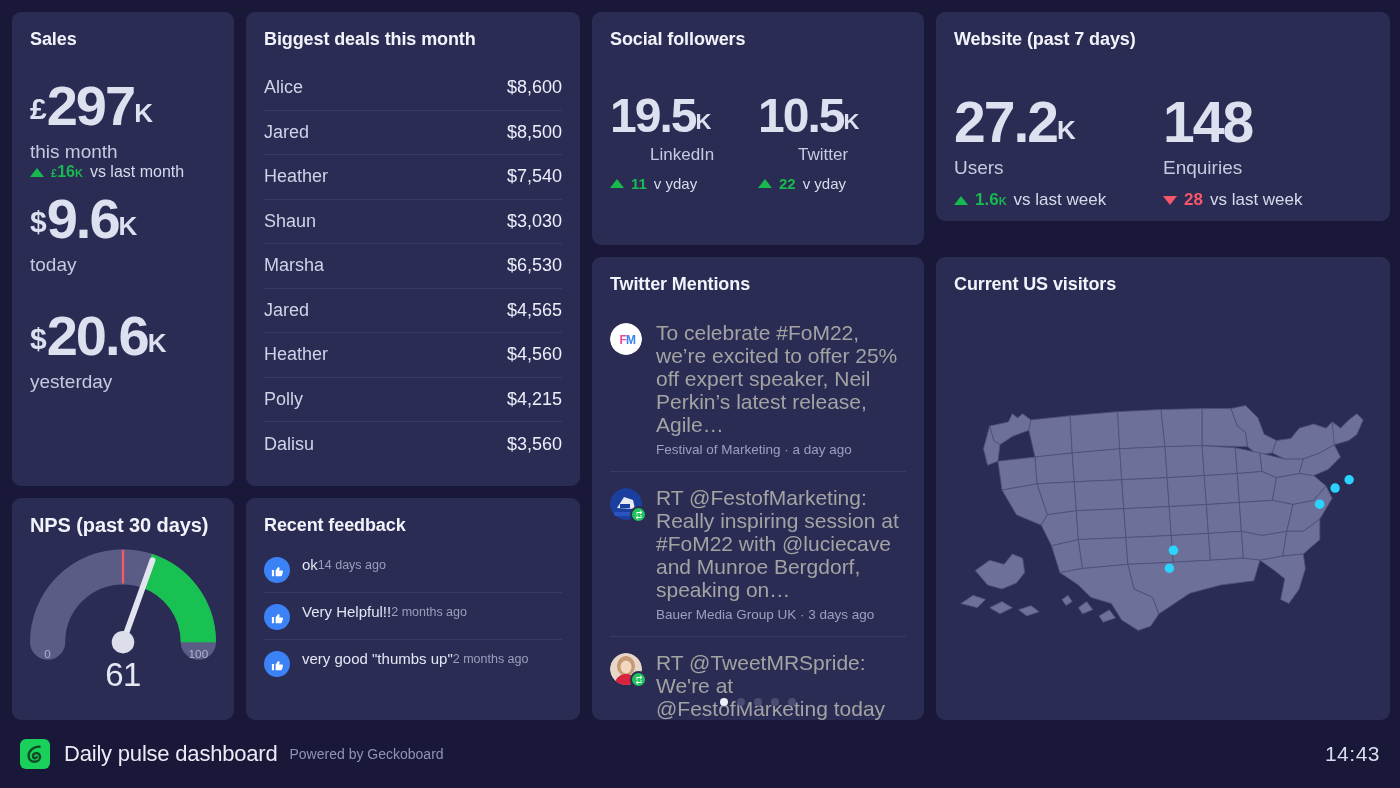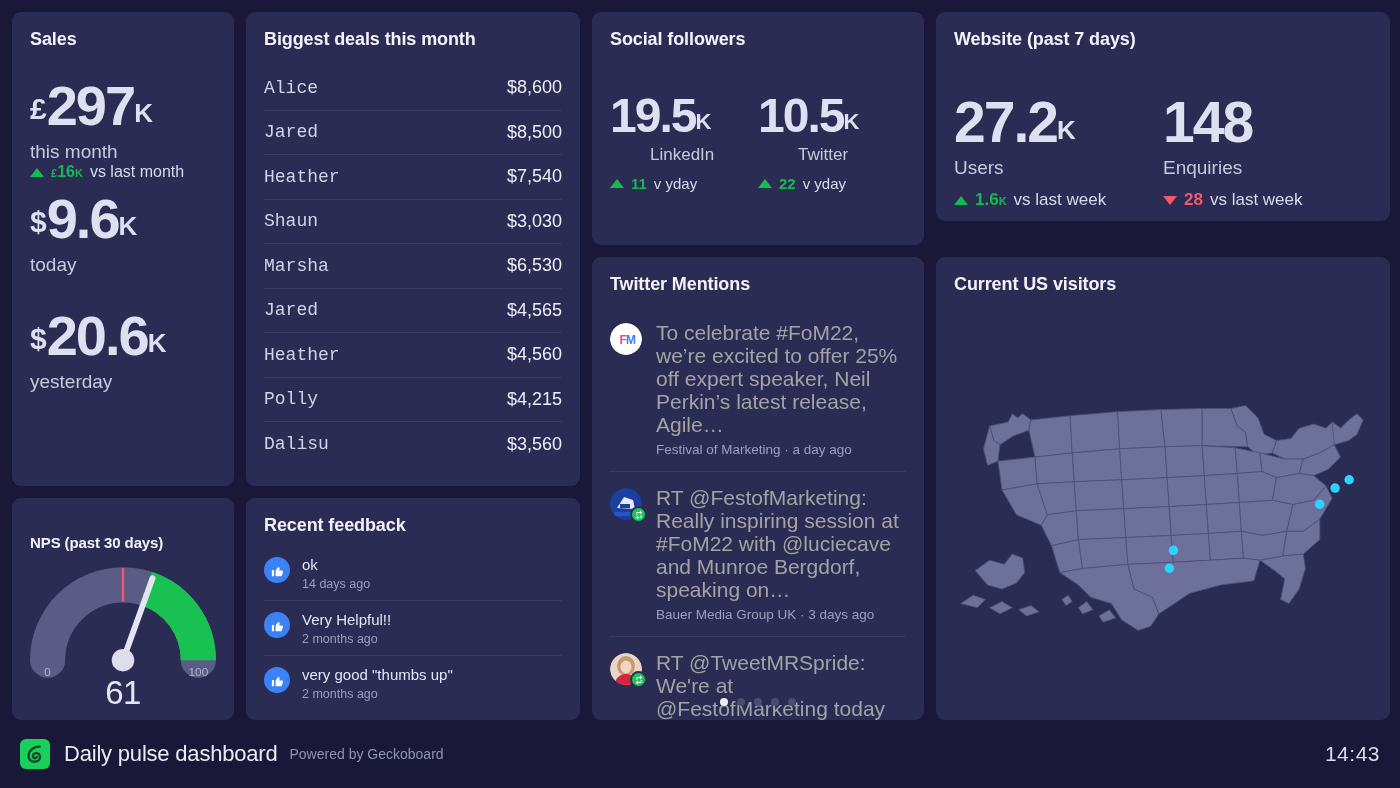--- a/index.html
+++ b/index.html
@@ -103,40 +103,40 @@
 
   
   .deals-list { margin-top: 16px; }
   .deal-row {
     display: flex; align-items: center; justify-content: space-between;
     height: 44.5px;
     border-bottom: 1px solid #3a3b63;
     font-size: 18px;
   }
   .deal-row:last-child { border-bottom: none; }
-  .deal-name { color: #cfd3e6; font-family: Liberation Mono, monospace; }
+  .deal-name { color: #cfd3e6; }
   .deal-value { color: #eceefa; font-weight: 400; }
 
   
   .fb-list { margin-top: 10px; }
   .fb-row {
     display: flex; align-items: flex-start; gap: 12px;
     padding: 9px 0 9px 0;
     border-bottom: 1px solid #3a3b63;
   }
   .fb-row:last-child { border-bottom: none; }
   .thumb-icon {
     width: 26px; height: 26px; flex: 0 0 26px;
     border-radius: 50%;
     background: #3b82f6;
     display: flex; align-items: center; justify-content: center;
     margin-top: 2px;
   }
   .thumb-icon svg { width: 15px; height: 15px; display:block; }
-  .fb-text { display: flex; flex-direction: column; }
+  .fb-text { display: flex; flex-direction: row; }
   .fb-msg { color: #e3e6f3; font-size: 15px; line-height: 19px; }
   .fb-time { color: #9a9fbc; font-size: 12.5px; margin-top: 3px; }
 
   
   .kpi-row {
     display: flex;
     margin-top: 42px;
   }
   .kpi {
     flex: 1 1 0;
@@ -356,21 +356,21 @@
             <span class="tri-down"></span>
             <span class="delta-val down"><span>28</span><span class="tinyk"></span></span>
             <span>vs last week</span>
           </div>
         </div>
 
       </div>
     </div>
 
     <div class="card" style="grid-column:1; grid-row:2;">
-      <div class="card-title" style="font-size:15px;margin-top:18px;">NPS (past 30 days)</div>
+      <div class="card-title" style="font-size:20px;">NPS (past 30 days)</div>
       <div class="nps-wrap">
         <svg class="gauge-svg" viewBox="0 0 190 118" width="186" height="116">
 
           <path d="M 18 100 A 77 77 0 0 1 172 100" fill="none" stroke="#5a5c85" stroke-width="36" stroke-linecap="round"></path>
 
           <path id="gauge-band" fill="none" stroke="#18c152" stroke-width="36" d="M 118.79430856687095 26.768648245273184 A 77 77 0 0 1 172 100"></path>
 
           <line id="gauge-marker" stroke="#f8566b" stroke-width="2.4" x1="95" y1="40" x2="95" y2="6"></line>
 
           <g id="gauge-needle">

